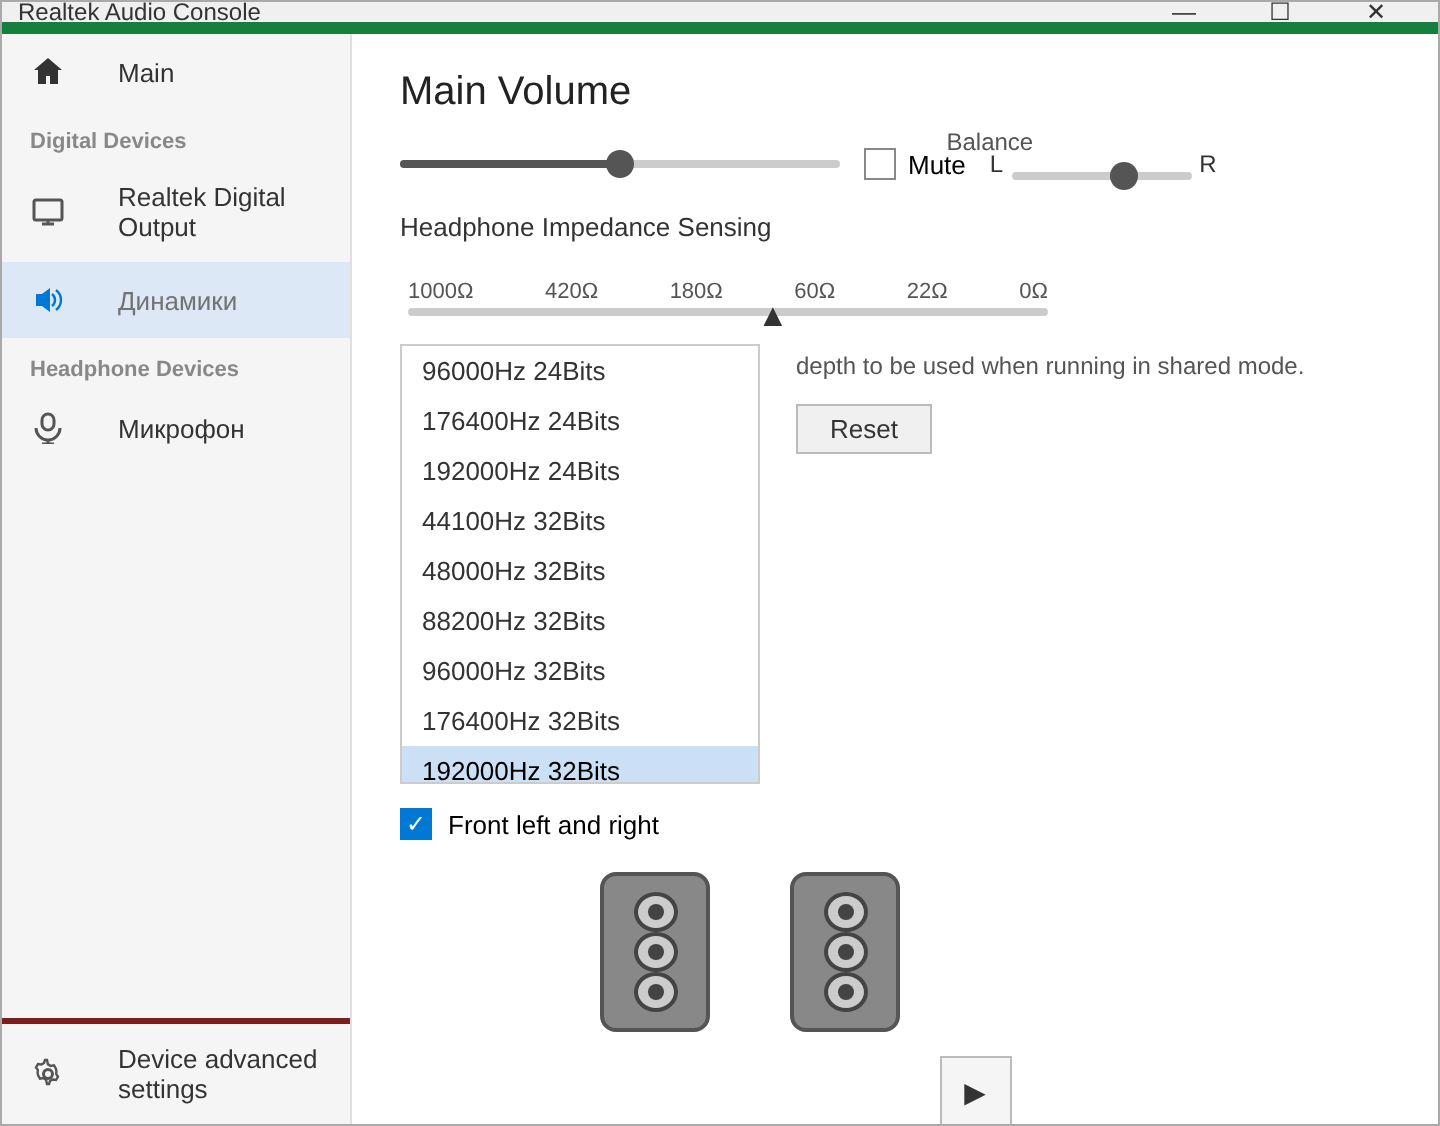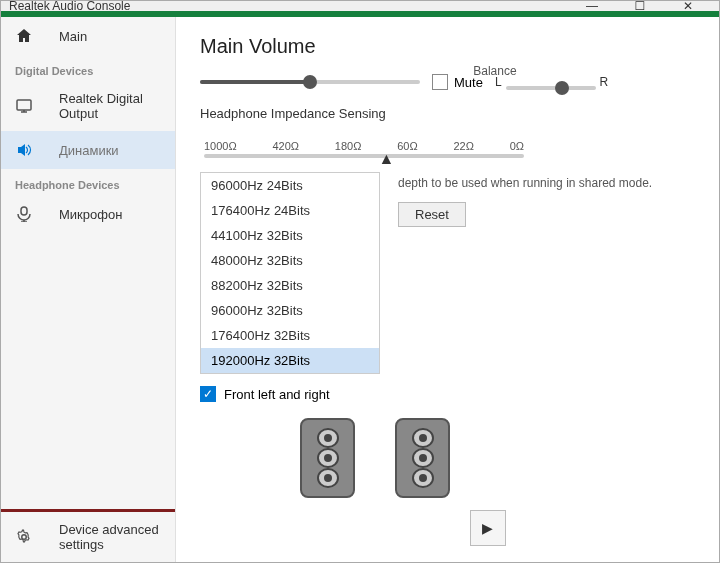--- a/index.html
+++ b/index.html
@@ -477,20 +477,21 @@
         </div>
       </div>
     </div>
 
     <div class="combined-area">
       <div class="left-panel">
 
         <div class="dropdown-list" id="sample-list">
         <div class="dropdown-list-item">96000Hz 24Bits</div>
             <div class="dropdown-list-item">176400Hz 24Bits</div>
+            <div class="dropdown-list-item">192000Hz 24Bits</div>
             <div class="dropdown-list-item">44100Hz 32Bits</div>
             <div class="dropdown-list-item">48000Hz 32Bits</div>
             <div class="dropdown-list-item">88200Hz 32Bits</div>
             <div class="dropdown-list-item">96000Hz 32Bits</div>
             <div class="dropdown-list-item">176400Hz 32Bits</div>
             <div class="dropdown-list-item selected">192000Hz 32Bits</div>
           </div>
       </div>
       <div class="right-panel">
         <div class="right-desc">depth to be used when running in shared mode.</div>

